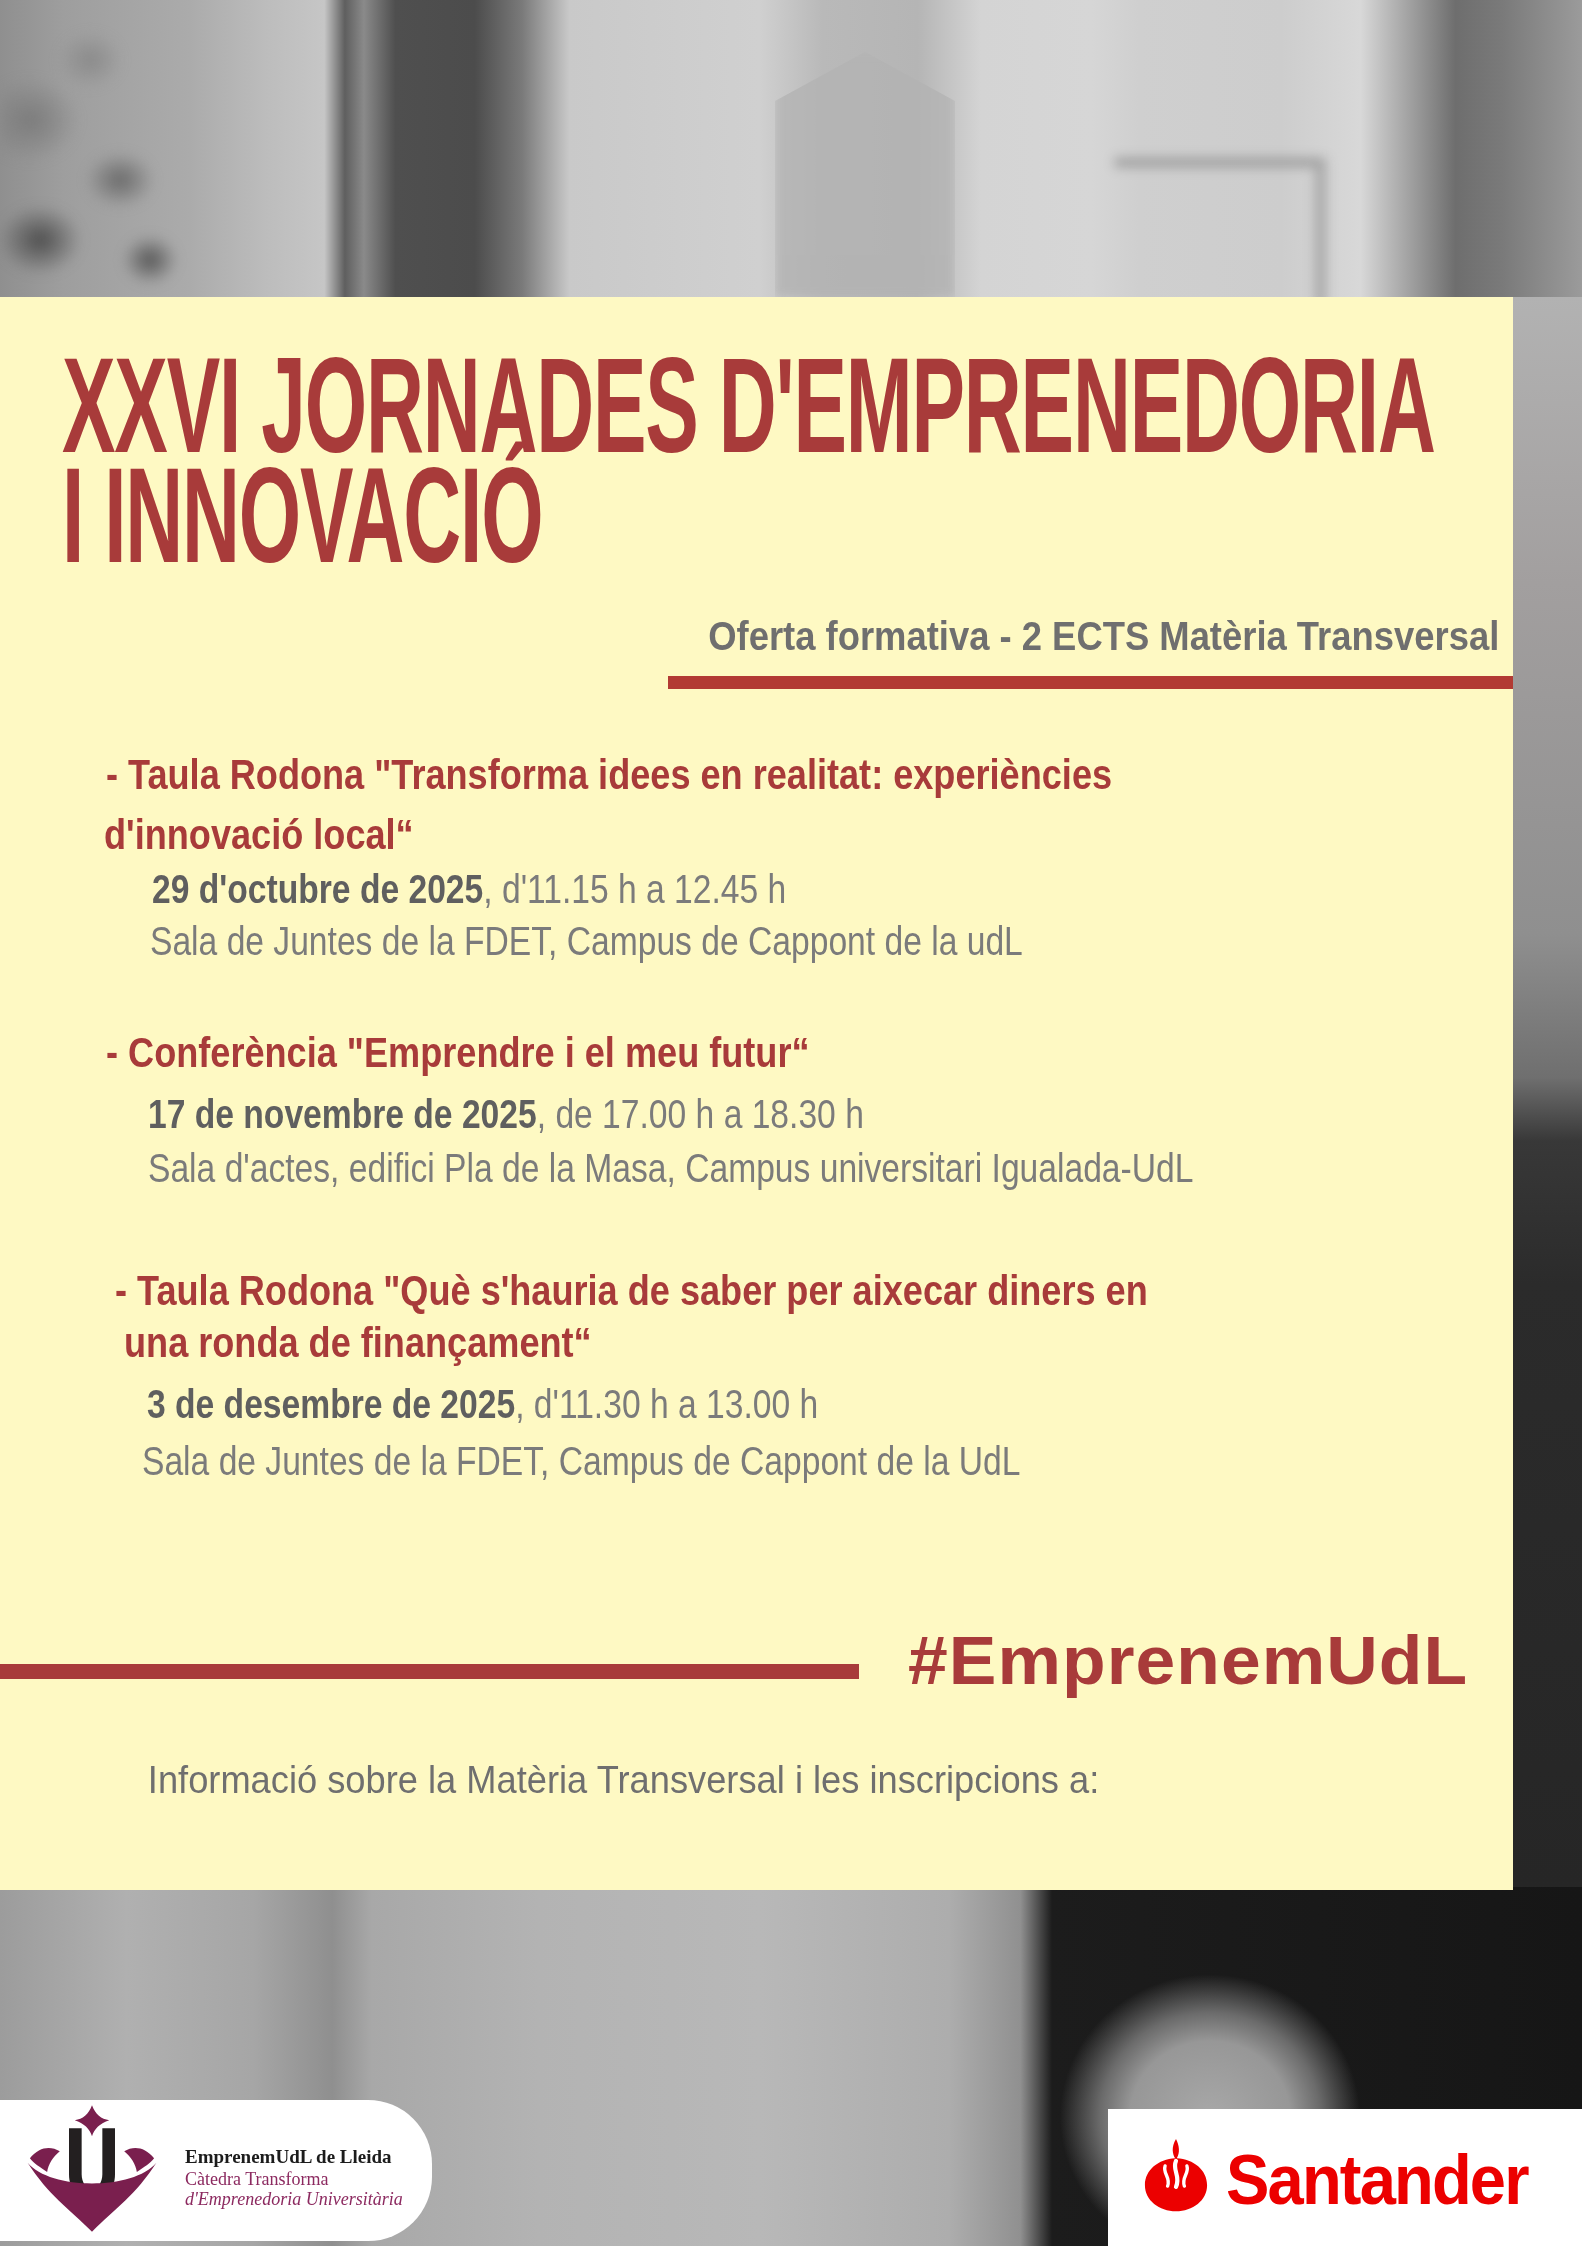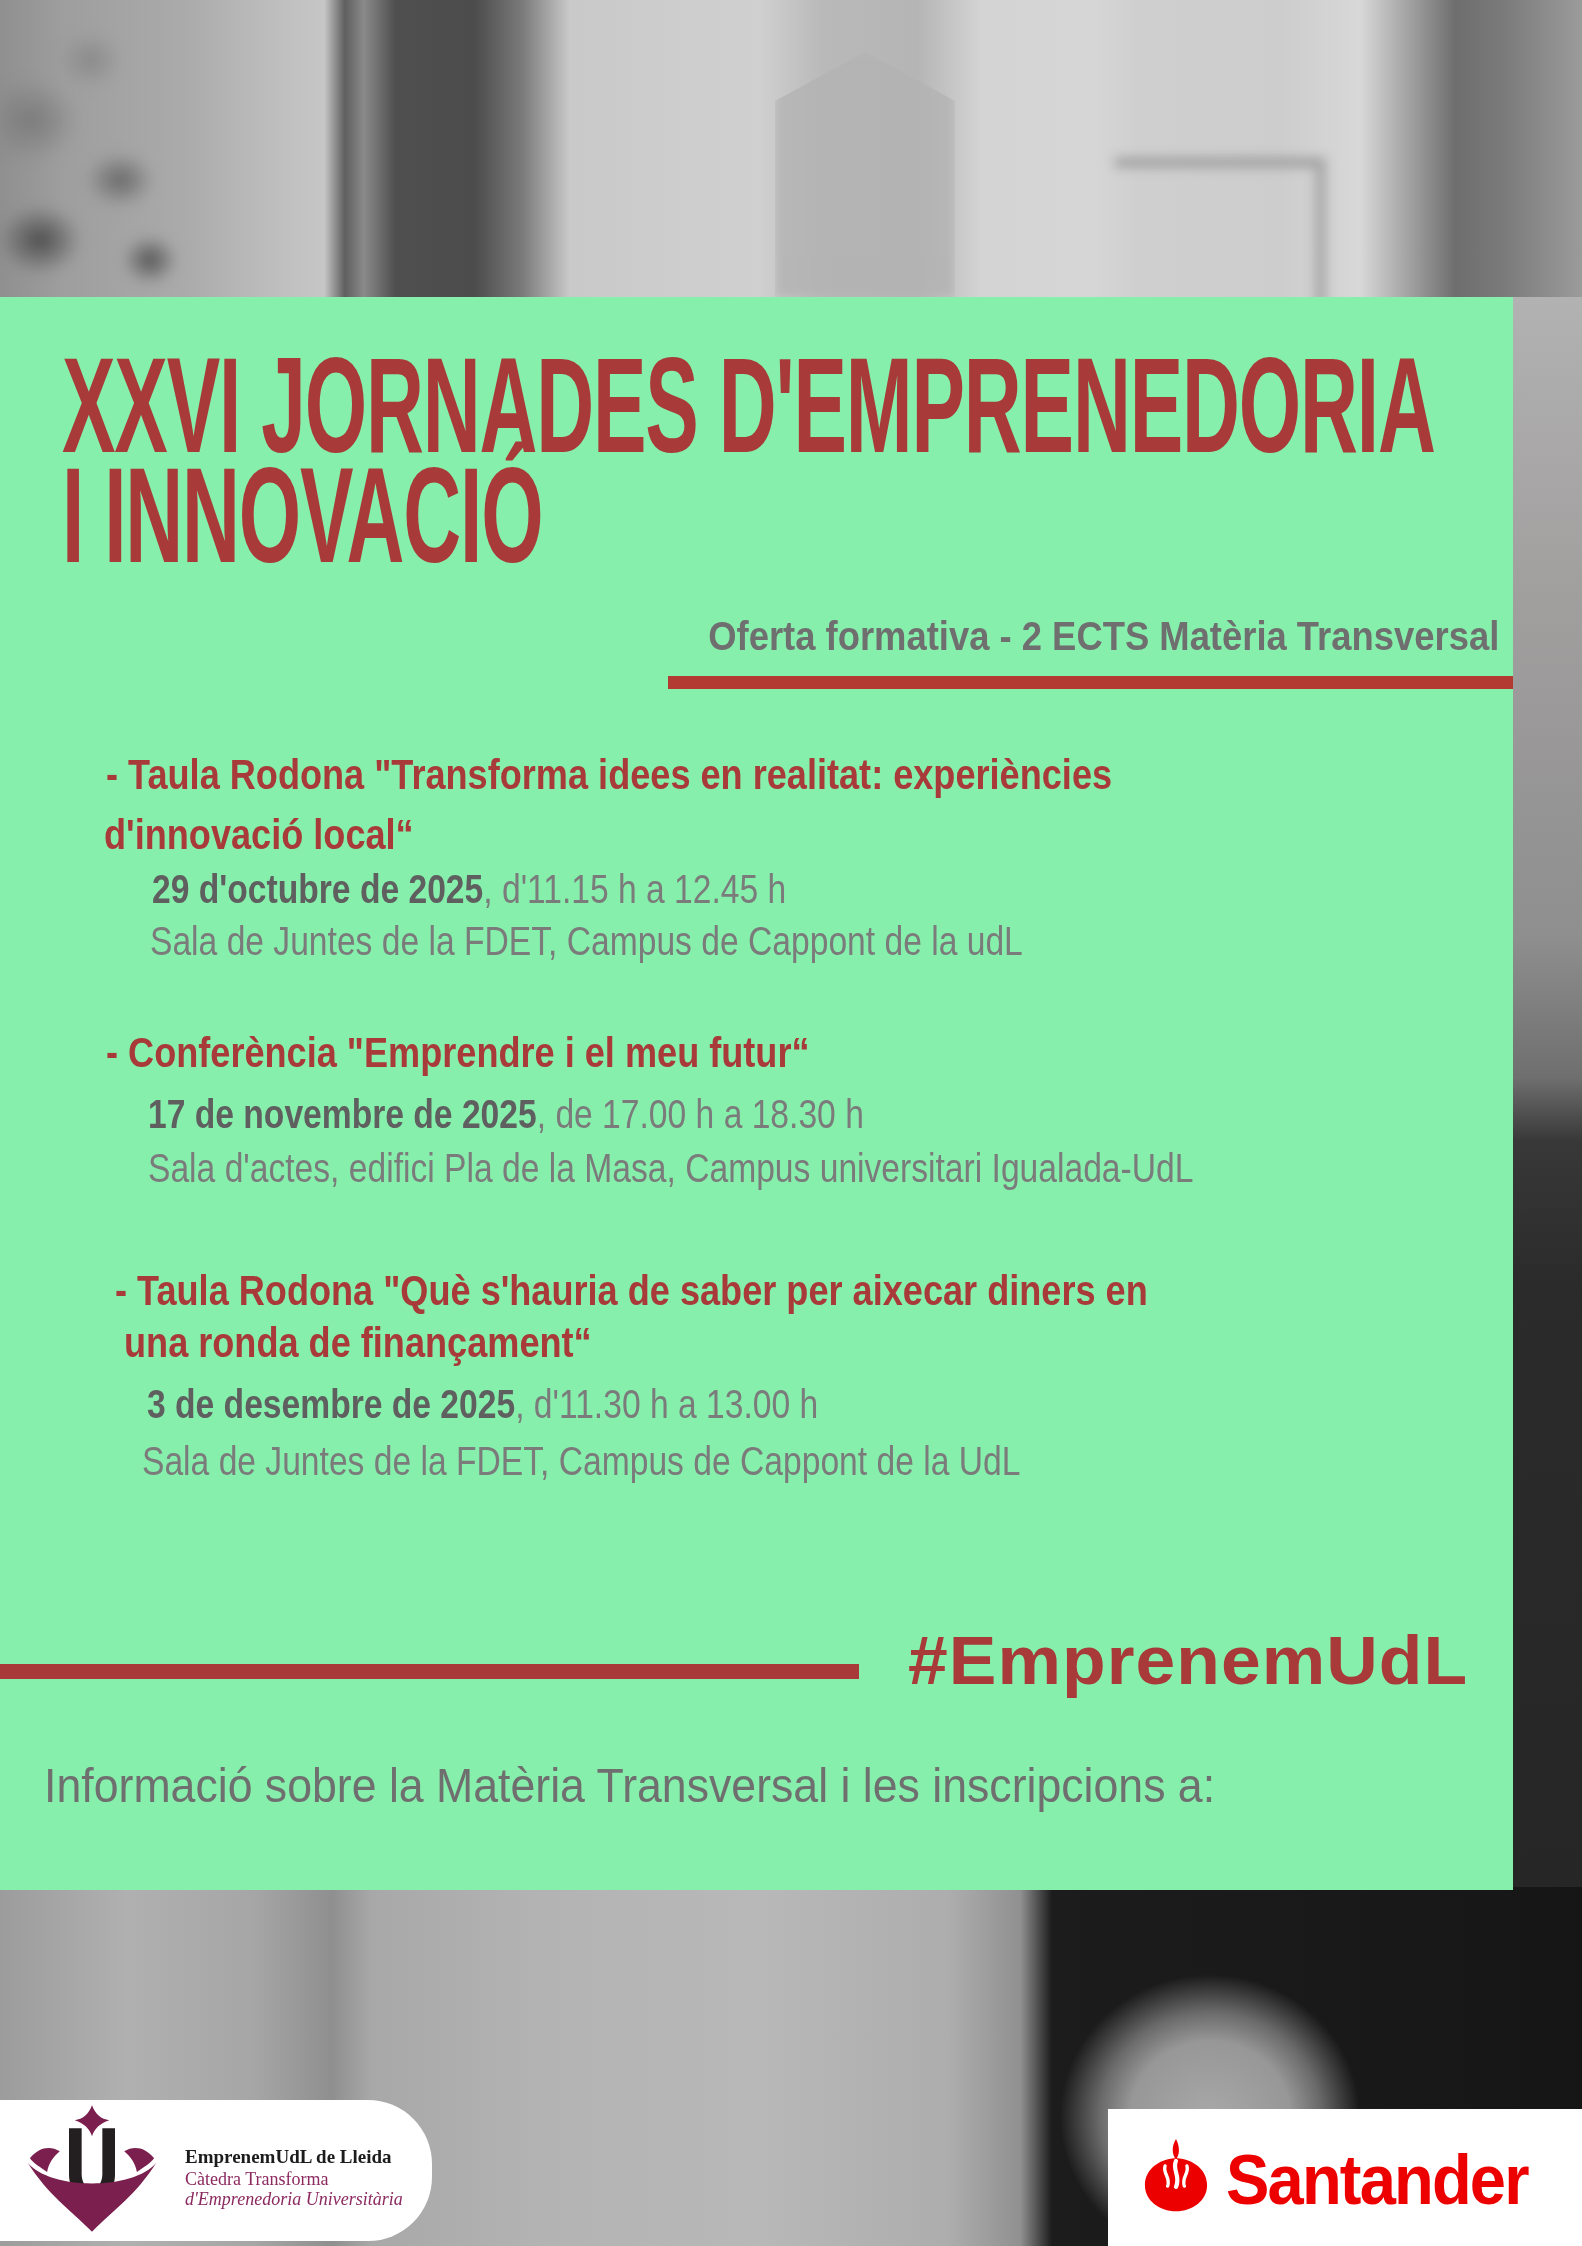--- a/index.html
+++ b/index.html
@@ -28,39 +28,39 @@
     background:linear-gradient(180deg,#b2b2b2 0%,#a29f9f 18%,#8f8f8f 40%,#6f6f6f 49%,
       #383838 53%,#2b2b2b 62%,#262626 100%);}
 
   .photo-bottom{position:absolute;left:0;top:1887px;width:1582px;height:359px;
     background:
       radial-gradient(200px 190px at 1210px 230px,#a8a8a8 0%,#979797 40%,#6b6b6b 55%,rgba(25,25,25,0) 75%),
       linear-gradient(90deg,#9c9c9c 0%,#b0b0b0 8%,#a6a6a6 16%,#8f8f8f 21%,#a8a8a8 23.5%,
         #b3b3b3 34%,#b8b8b8 48%,#adadad 60%,#909090 64.5%,#1c1c1c 66.5%,#161616 100%);}
 
   
-  .panel{position:absolute;left:0;top:297px;width:1513px;height:1593px;background:#86efac;}
+  .panel{position:absolute;left:0;top:297px;width:1513px;height:1593px;background:#fef9c3;}
   .abs{position:absolute;white-space:nowrap;}
 
   .headline{font-size:136px;font-weight:bold;line-height:1;color:var(--accent,#A83B3A);
     transform:scaleX(.59);transform-origin:0 0;letter-spacing:-2px;}
   .subtitle{font-size:40px;font-weight:bold;color:#6F6F6F;right:14px;
     transform:scaleX(.91);transform-origin:100% 0;}
   .subtitle-bar{left:668px;top:379px;width:845px;height:13px;background:var(--bar,#B23A33);}
 
   .ev-title{font-size:43px;font-weight:bold;color:var(--accent,#A83B3A);line-height:1;
     transform:scaleX(.84);transform-origin:0 0;}
   .ev-line{font-size:41px;color:#7b7b7b;line-height:1;transform:scaleX(.82);transform-origin:0 0;}
   .ev-line .b{font-weight:bold;color:#5F5F5F;}
 
   .red-line{left:0;top:1367px;width:859px;height:15px;background:var(--accent,#A83B3A);}
   .hashtag{left:908px;top:1324px;font-size:68px;font-weight:bold;color:var(--accent,#A83B3A);
     letter-spacing:1px;transform:scaleX(1.05);transform-origin:0 0;}
 
-  .center-line{left:0;width:1248px;text-align:center;font-size:48px;color:#6F6F6F;}
+  .center-line{left:0;width:1248px;text-align:center;font-size:39px;color:#6F6F6F;}
   .center-line span{display:inline-block;transform:scaleX(.93);transform-origin:50% 0;white-space:nowrap;}
 
   
   .udl-box{position:absolute;left:0;top:2100px;width:432px;height:141px;background:#ffffff;
     border-radius:0 64px 64px 0;}
   .udl-mark{position:absolute;left:22px;top:2103px;width:140px;height:138px;}
   .udl-org{position:absolute;left:185px;top:2146px;font-family:"Liberation Serif",serif;
     font-weight:bold;font-size:19px;color:#1c1c1c;white-space:nowrap;}
   .udl-l2{position:absolute;left:185px;top:2169px;font-family:"Liberation Serif",serif;
     font-size:18px;color:var(--udl,#8C2A60);white-space:nowrap;}

